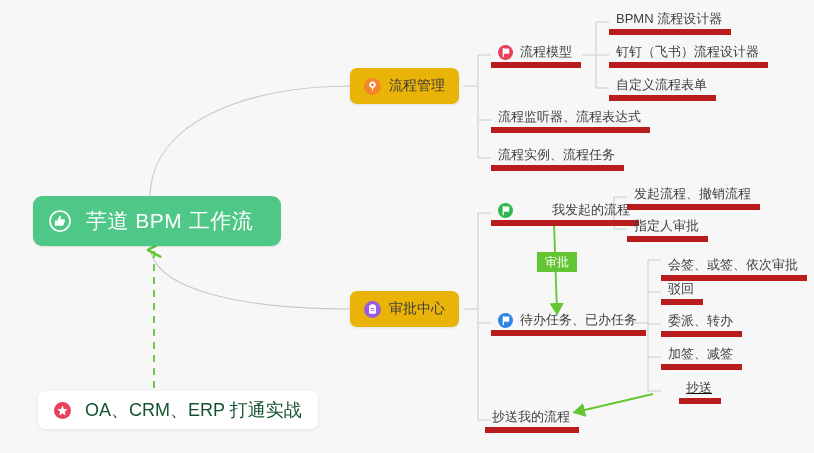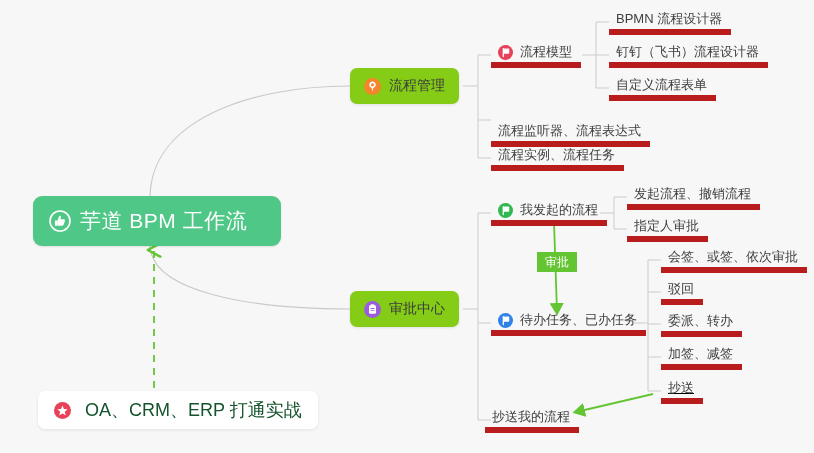--- a/index.html
+++ b/index.html
@@ -32,28 +32,28 @@
     display: flex;
     align-items: center;
     box-sizing: border-box;
     padding-left: 16px;
     box-shadow: 0 1px 2px rgba(0,0,0,0.10);
   }
   .root-node .root-label {
     color: #ffffff;
     font-size: 21px;
     letter-spacing: 0.5px;
-    margin-left: 9px;
+    margin-left: 15px;
     white-space: nowrap;
   }
 
   
   .card-node {
     position: absolute;
-    background: #84cc16;
+    background: #eab308;
     border-radius: 7px;
     height: 36px;
     display: flex;
     align-items: center;
     box-sizing: border-box;
     padding: 0 14px;
     box-shadow: 0 1px 3px rgba(0,0,0,0.09);
     white-space: nowrap;
     justify-content: center;
   }
@@ -239,41 +239,41 @@
   <div class="leaf-node" style="left:491px; top:42px;">
     <span class="ic ic-sm leaf-icon">
       <svg width="15" height="15" viewBox="0 0 15 15">
         <circle cx="7.5" cy="7.5" r="7.5" fill="#e8415a"></circle>
         <path d="M5.3 3.6 L5.3 11.6 M5.3 4.2 L10.6 4.2 L10.6 8.0 L5.3 8.0" fill="#ffffff" stroke="#ffffff" stroke-width="1.3" stroke-linecap="round" stroke-linejoin="round"></path>
       </svg>
     </span>
     <span class="leaf-label">流程模型</span>
   </div>
 
-  <div class="leaf-node" style="left:491px; top:107px;margin-top:14px;">
+  <div class="leaf-node" style="left:491px; top:107px;">
     <span class="leaf-label">流程监听器、流程表达式</span>
   </div>
 
   <div class="leaf-node" style="left:491px; top:145px;">
     <span class="leaf-label">流程实例、流程任务</span>
   </div>
 
   <div class="leaf-node" style="left:609px; top:9px;">
     <span class="leaf-label">BPMN 流程设计器</span>
   </div>
 
   <div class="leaf-node" style="left:609px; top:75px;">
     <span class="leaf-label">自定义流程表单</span>
   </div>
 
   <div class="leaf-node" style="left:609px; top:42px;">
     <span class="leaf-label">钉钉（飞书）流程设计器</span>
   </div>
 
-  <div class="leaf-node" style="left:491px; top:200px;">
+  <div class="leaf-node" style="left:491px; top:200px;gap:32px;">
     <span class="ic ic-sm leaf-icon">
       <svg width="15" height="15" viewBox="0 0 15 15">
         <circle cx="7.5" cy="7.5" r="7.5" fill="#2fb84f"></circle>
         <path d="M5.3 3.6 L5.3 11.6 M5.3 4.2 L10.6 4.2 L10.6 8.0 L5.3 8.0" fill="#ffffff" stroke="#ffffff" stroke-width="1.3" stroke-linecap="round" stroke-linejoin="round"></path>
       </svg>
     </span>
     <span class="leaf-label">我发起的流程</span>
   </div>
 
   <div class="leaf-node" style="left:491px; top:310px;">
@@ -291,37 +291,37 @@
   </div>
 
   <div class="leaf-node" style="left:627px; top:184px;">
     <span class="leaf-label">发起流程、撤销流程</span>
   </div>
 
   <div class="leaf-node" style="left:627px; top:216px;justify-content:flex-end;">
     <span class="leaf-label">指定人审批</span>
   </div>
 
-  <div class="leaf-node" style="left:661px; top:247px;align-items:center;">
+  <div class="leaf-node" style="left:661px; top:255px;align-items:center;">
     <span class="leaf-label">会签、或签、依次审批</span>
   </div>
 
   <div class="leaf-node" style="left:661px; top:279px;">
     <span class="leaf-label">驳回</span>
   </div>
 
   <div class="leaf-node" style="left:661px; top:311px;">
     <span class="leaf-label">委派、转办</span>
   </div>
 
   <div class="leaf-node" style="left:661px; top:344px;">
     <span class="leaf-label">加签、减签</span>
   </div>
 
-  <div class="leaf-node" style="left:661px; top:378px;text-decoration:underline;">
+  <div class="leaf-node" style="left:679px; top:378px;text-decoration:underline;">
     <span class="leaf-label">抄送</span>
   </div>
 
   <div class="tag-badge">审批</div>
 
   <div class="callout-node">
     <span class="ic">
       <svg width="17" height="17" viewBox="0 0 17 17">
         <circle cx="8.5" cy="8.5" r="8.5" fill="#e8415a"></circle>
         <path d="M8.5 3.6 L9.96 7.0 L13.6 7.3 L10.83 9.72 L11.67 13.3

